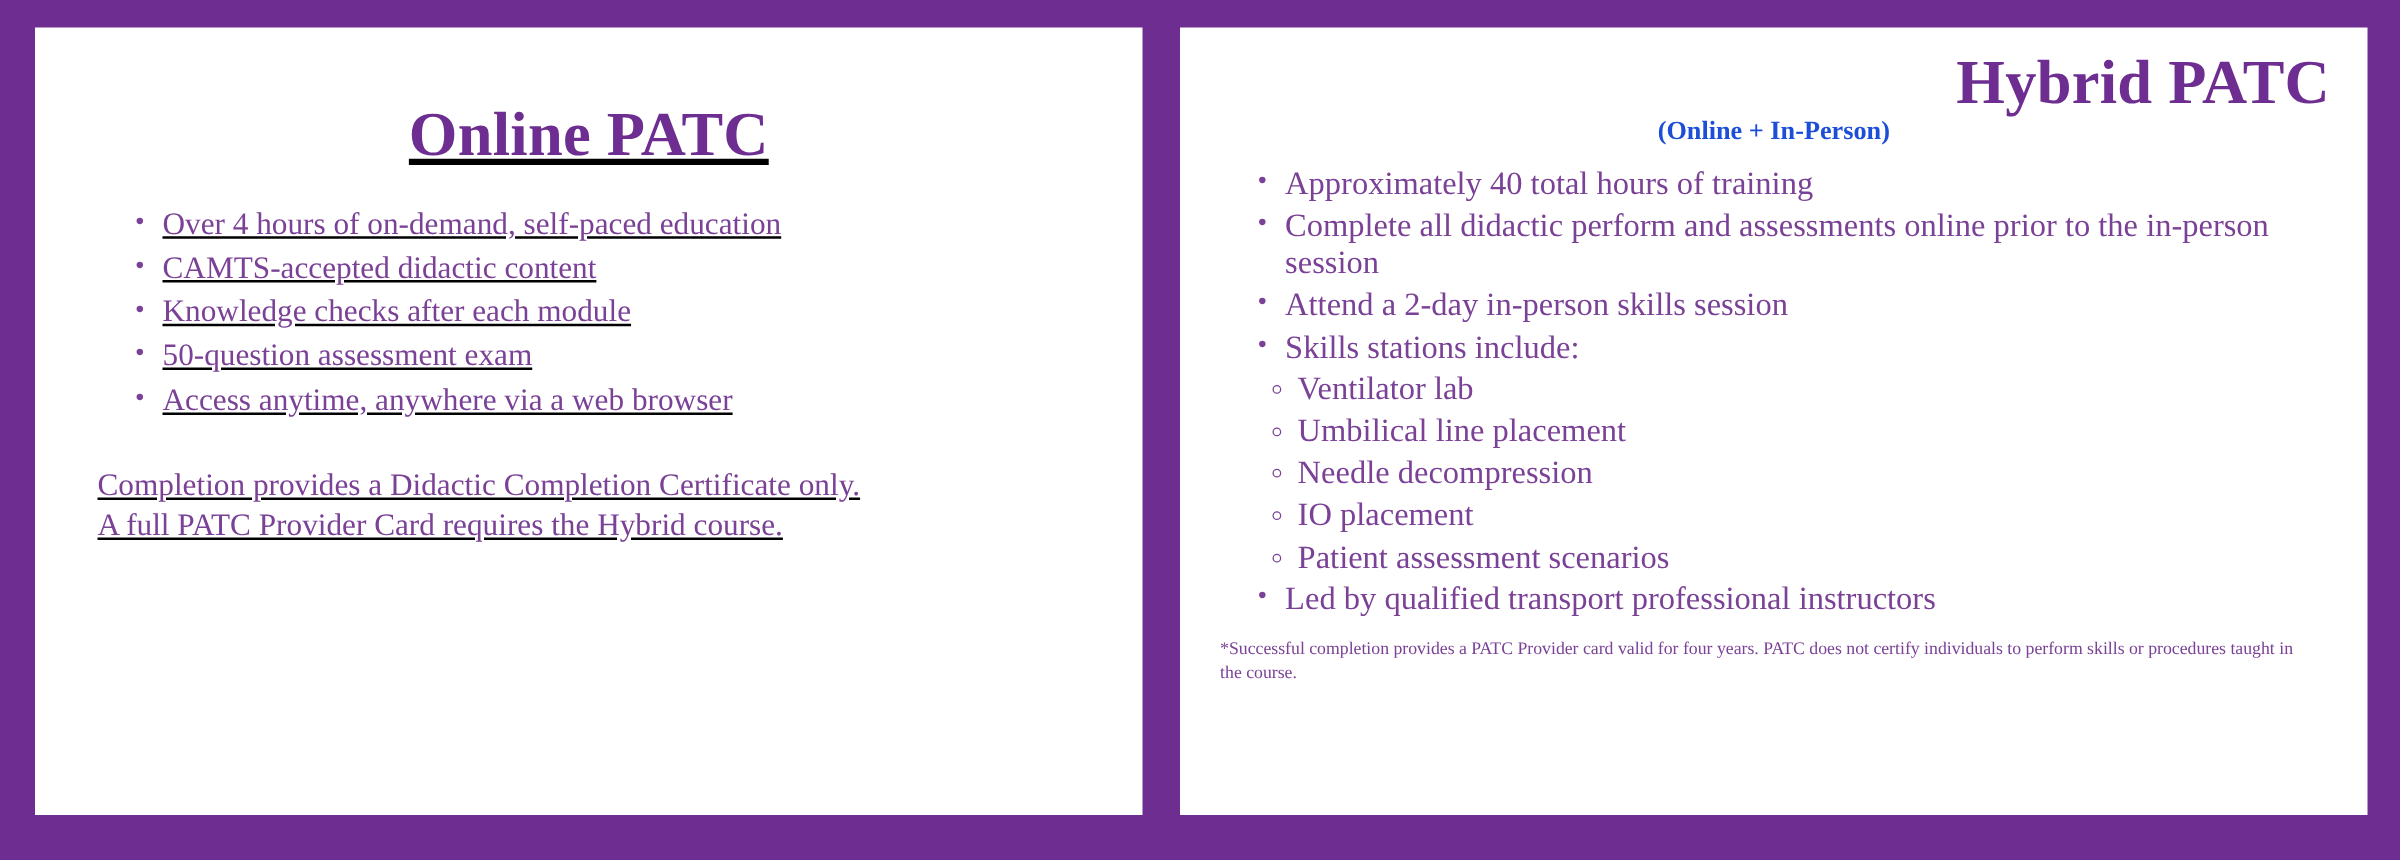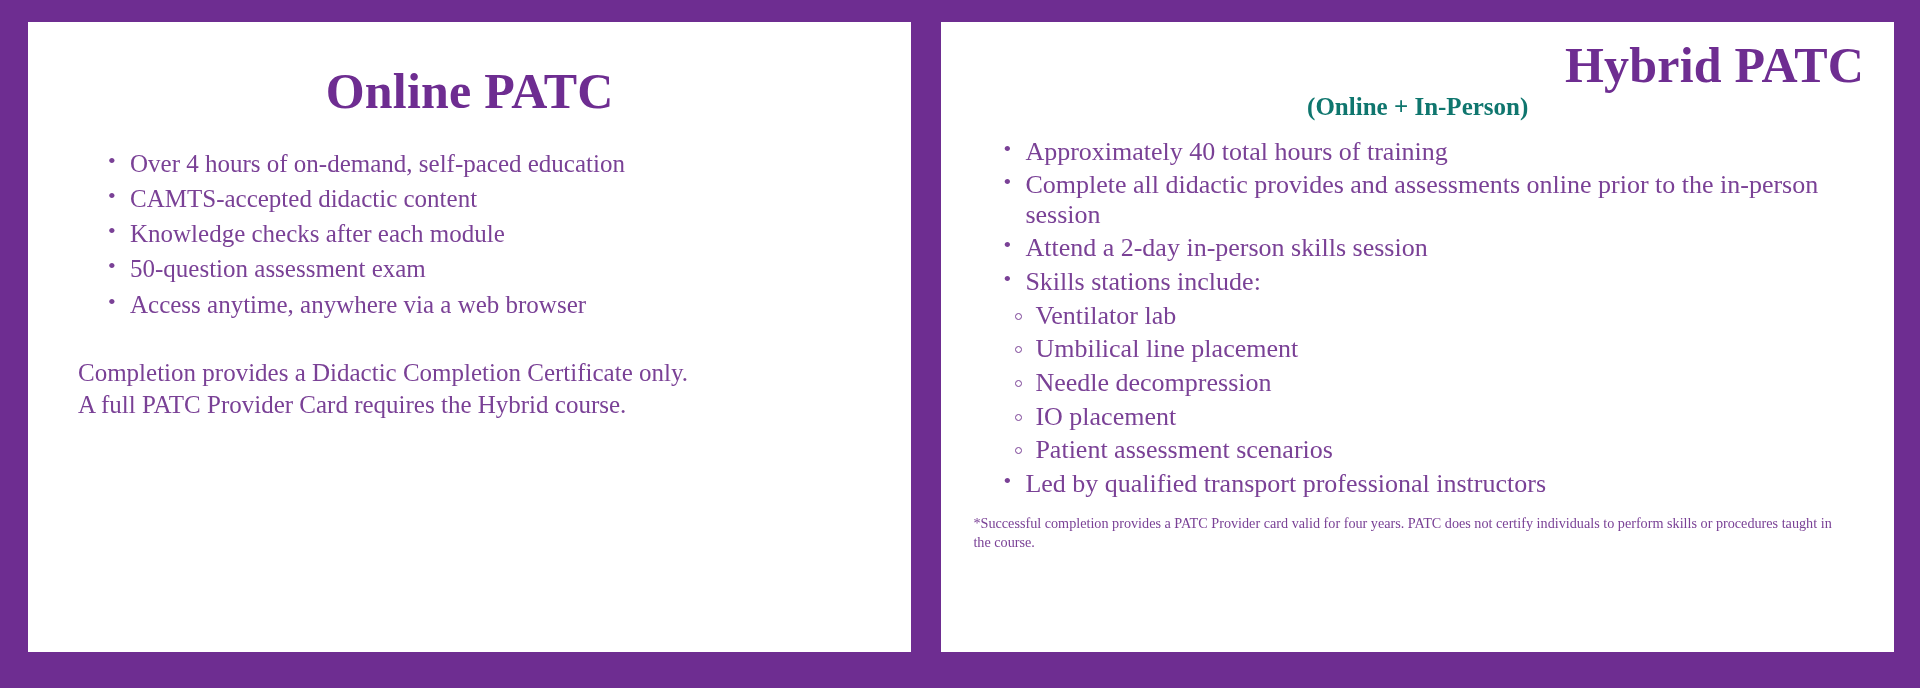--- a/index.html
+++ b/index.html
@@ -29,21 +29,22 @@
 
   .card {
     background: #FFFFFF;
     box-sizing: border-box;
     position: relative;
     overflow: hidden;
   }
 
   .card-left {
     width: 916px;
-    padding: 8px 36px 20px 36px;
+    padding: 24px 36px 20px 36px;
+    text-decoration: underline;
   }
 
   .card-divider {
     width: 30px;
     flex: 0 0 30px;
     background: #6E2D91;
   }
 
   .card-right {
     flex: 1 1 auto;
@@ -65,23 +66,23 @@
     margin-bottom: 32px;
   }
   .card-right .title {
     font-size: 50px;
     margin-top: 12px;
     margin-bottom: 0;
     text-align: right;
   }
   .subtitle {
     text-align: center;
-    color: #0f766e;
+    color: #1d4ed8;
     font-weight: bold;
-    font-size: 25px;
+    font-size: 21px;
     line-height: 1.1;
     margin: 2px 0 16px 0;
   }
 
   
   ul.bullets {
     margin: 0;
     padding: 0 0 0 46px;
     list-style: none;
   }
@@ -185,21 +186,21 @@
   </section>
 
   <div class="card-divider"></div>
 
   <section class="card card-right">
     <h1 class="title">Hybrid PATC</h1>
     <div class="subtitle">(Online + In-Person)</div>
 
     <ul class="bullets">
       <li>Approximately 40 total hours of training</li>
-      <li>Complete all didactic provides and assessments online prior to the in-person session</li>
+      <li>Complete all didactic perform and assessments online prior to the in-person session</li>
       <li>Attend a 2-day in-person skills session</li>
       <li>Skills stations include:</li>
     </ul>
 
     <ul class="subbullets">
       <li>Ventilator lab</li>
       <li>Umbilical line placement</li>
       <li>Needle decompression</li>
       <li>IO placement</li>
       <li>Patient assessment scenarios</li>

